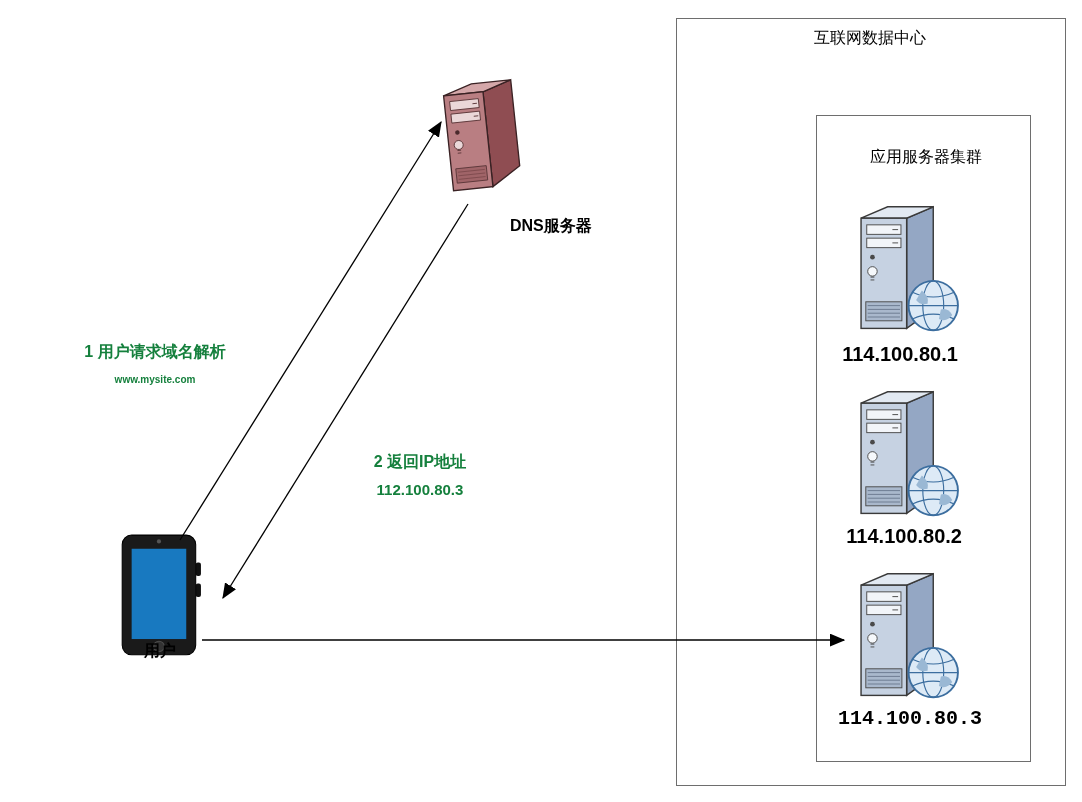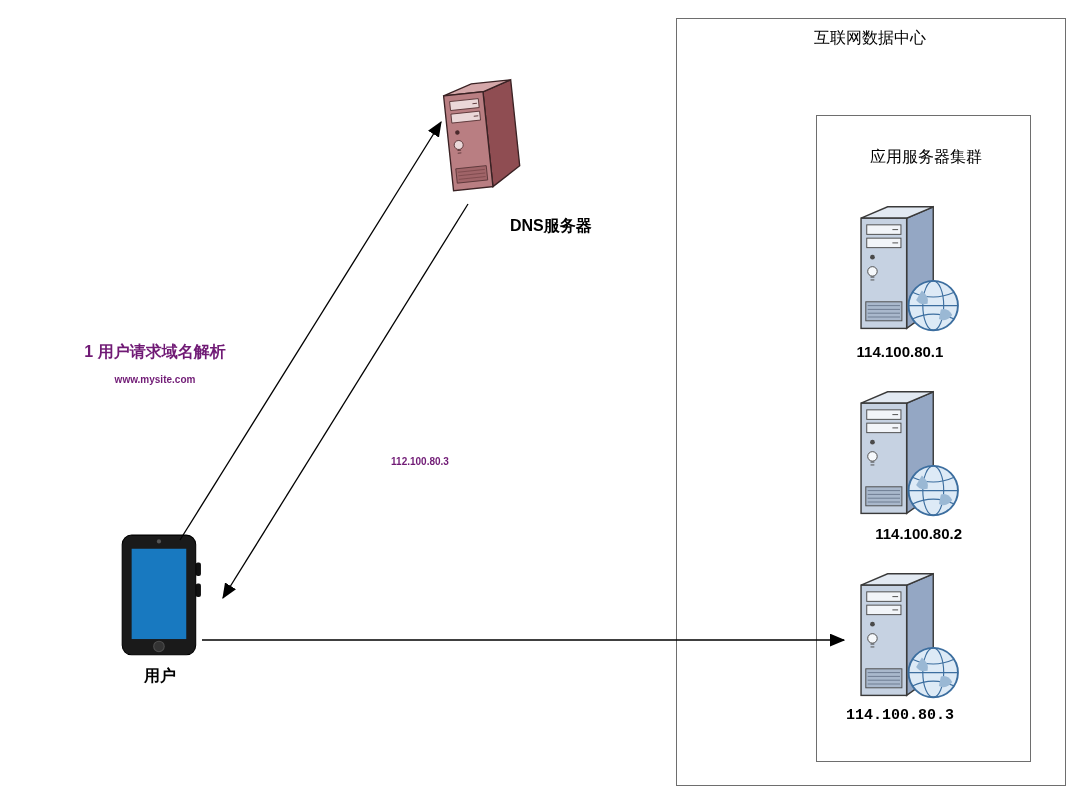--- a/index.html
+++ b/index.html
@@ -31,30 +31,30 @@
   }
   .node {
     position: absolute;
     z-index: 2;
   }
   .node svg { display: block; }
   .node-label {
     position: absolute;
     text-align: center;
     font-weight: bold;
-    font-size: 15px;
+    font-size: 20px;
     color: #000000;
     z-index: 4;
   }
   .flow-label {
     position: absolute;
     text-align: center;
     font-weight: bold;
     font-size: 16px;
-    color: #701a75;
+    color: #15803d;
     line-height: 28px;
     z-index: 4;
     white-space: nowrap;
   }
   #arrow-layer {
     position: absolute;
     left: 0; top: 0;
     width: 1082px;
     height: 802px;
     z-index: 3;
@@ -166,36 +166,37 @@
       <use href="#sym-dns-server"></use>
     </svg>
   </div>
   <div class="node-label" style="left:510px; top:202px; width:110px; font-size:16px; text-align:left;margin-top:14px;">DNS服务器</div>
 
   <div class="node" style="left:118px; top:533px;">
     <svg width="84" height="126">
       <use href="#sym-tablet"></use>
     </svg>
   </div>
-  <div class="node-label" style="left:118px; top:666px; width:84px; font-size:16px;">用户</div>
+  <div class="node-label" style="left:118px; top:641px; width:84px; font-size:16px;">用户</div>
 
   <svg id="arrow-layer" viewBox="0 0 1082 802">
     <defs>
       <marker id="arrowhead" markerWidth="12" markerHeight="10" refX="11" refY="5" orient="auto">
         <polygon points="0,0 12,5 0,10" fill="#000000"></polygon>
       </marker>
     </defs>
     <line x1="180" y1="540" x2="441" y2="122" stroke="#000000" stroke-width="1.3" marker-end="url(#arrowhead)"></line>
     <line x1="468" y1="204" x2="223" y2="598" stroke="#000000" stroke-width="1.3" marker-end="url(#arrowhead)"></line>
     <line x1="202" y1="640" x2="844" y2="640" stroke="#000000" stroke-width="1.3" marker-end="url(#arrowhead)"></line>
   </svg>
 
   <div class="flow-label" style="left:40px; top:338px; width:230px;">
     <div>1 用户请求域名解析</div>
     <div style="font-size:10px;">www.mysite.com</div>
   </div>
 
   <div class="flow-label" style="left:350px; top:448px; width:140px;">
-    <div style="font-size:10px;">112.100.80.3</div>
+    <div>2 返回IP地址</div>
+    <div style="font-size:15px;">112.100.80.3</div>
   </div>
 
 
 </div>
 
 </body></html>

